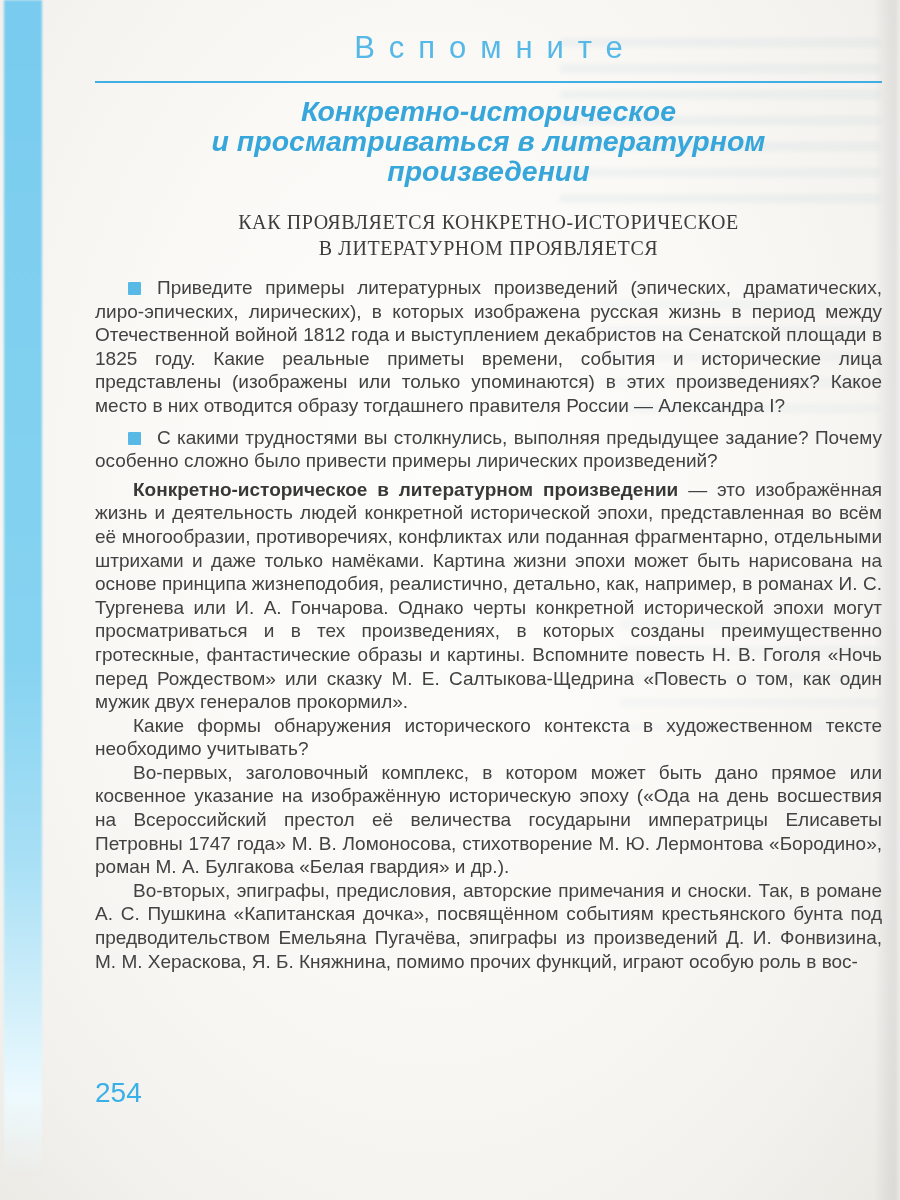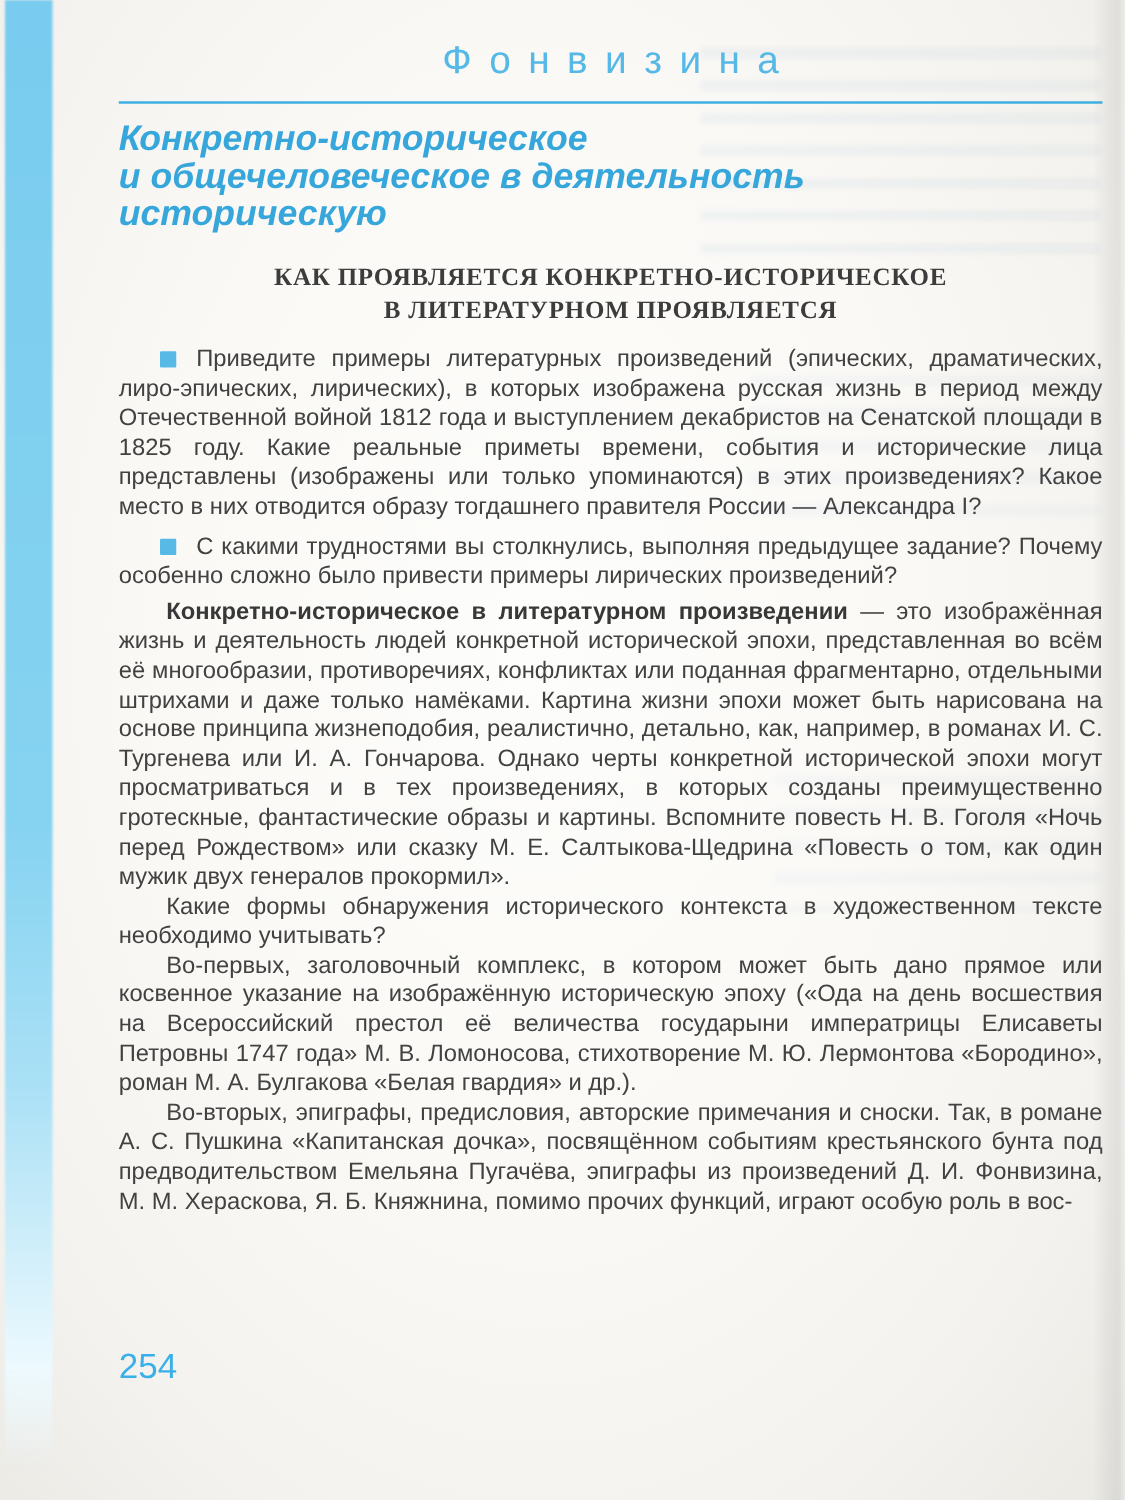--- a/index.html
+++ b/index.html
@@ -45,28 +45,28 @@
   }
   .kicker{
     text-align:center;
     font-size:31px;letter-spacing:.45em;text-indent:.45em;
     color:#55b8e7;font-weight:500;
   }
   .rule{
     height:2px;background:#3fb0e2;margin-top:15px;
   }
   .doc-title{
-    margin-top:13px;text-align:left;
+    margin-top:13px;text-align:center;
     font-size:28.5px;line-height:30px;font-weight:bold;font-style:italic;
     color:#36a6db;
   }
   .section-heading{
     margin-top:23px;text-align:center;
     font-family:"Liberation Serif","DejaVu Serif",serif;
-    font-size:20px;line-height:26px;font-weight:bold;
+    font-size:20px;line-height:26px;font-weight:normal;
     letter-spacing:.6px;color:#3c3c3c;
   }
   .article{
     margin-top:15px;
     font-size:19px;line-height:23.6px;color:#424242;
     text-align:justify;
   }
   .article p{margin:0;}
   .article p.bullet{margin-top:8px;}
   .article p.lead{margin-top:5px;text-indent:38px;}
@@ -85,27 +85,27 @@
 </head>
 <body>
 
 <div class="photo">
   <div class="left-band"></div>
   <div class="ghost g1"></div>
   <div class="ghost g2"></div>
   <div class="ghost g3"></div>
 
   <div class="content">
-    <div class="kicker">Фонвизина</div>
+    <div class="kicker">Вспомните</div>
     <div class="rule"></div>
 
     <div class="doc-title">
       <div>Конкретно-историческое</div>
-      <div>и общечеловеческое в деятельность</div>
-      <div>историческую</div>
+      <div>и просматриваться в литературном</div>
+      <div>произведении</div>
     </div>
 
     <div class="section-heading">
       <div>КАК ПРОЯВЛЯЕТСЯ КОНКРЕТНО-ИСТОРИЧЕСКОЕ</div>
       <div>В ЛИТЕРАТУРНОМ ПРОЯВЛЯЕТСЯ</div>
     </div>
 
     <div class="article" id="article">
         <p class="bullet"><span class="bullet-square"></span>Приведите примеры литературных произведений (эпических, драматических, лиро-эпических, лирических), в которых изображена русская жизнь в период между Отечественной войной 1812 года и выступлением декабристов на Сенатской площади в 1825 году. Какие реальные приметы времени, события и исторические лица представлены (изображены или только упоминаются) в этих произведениях? Какое место в них отводится образу тогдашнего правителя России — Александра I?</p>
         <p class="bullet"><span class="bullet-square"></span>С какими трудностями вы столкнулись, выполняя предыдущее задание? Почему особенно сложно было привести примеры лирических произведений?</p>

